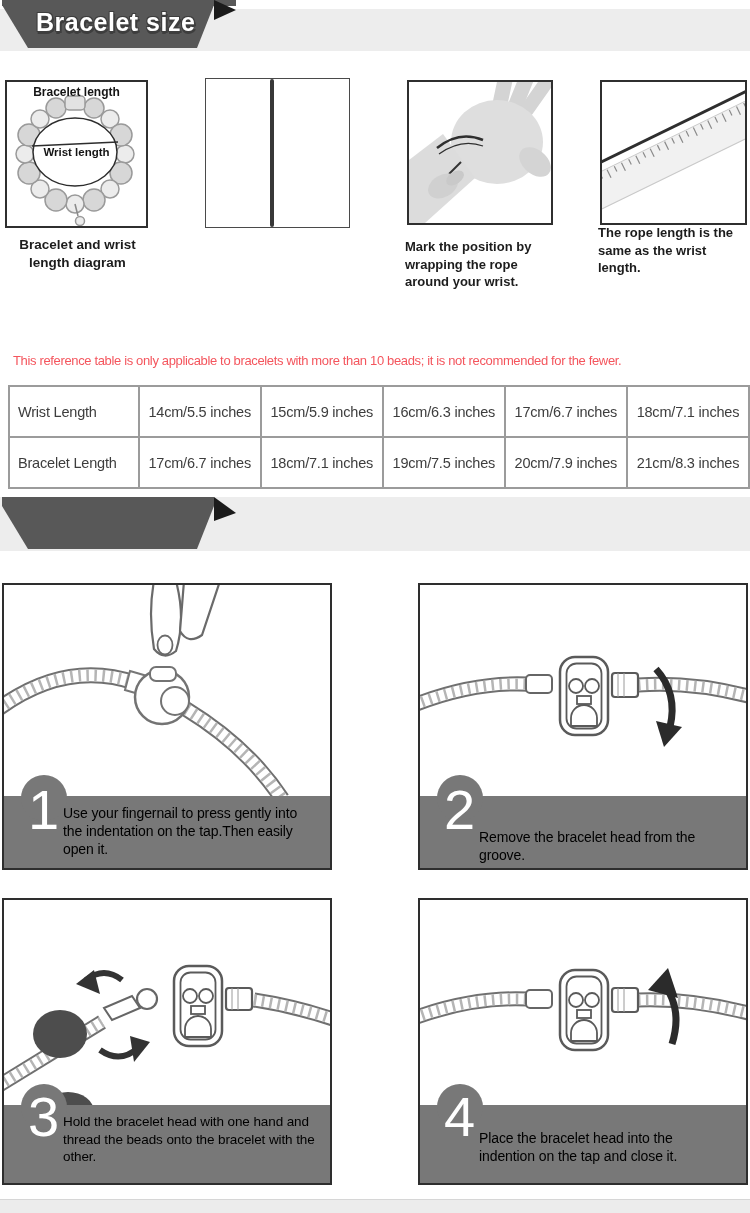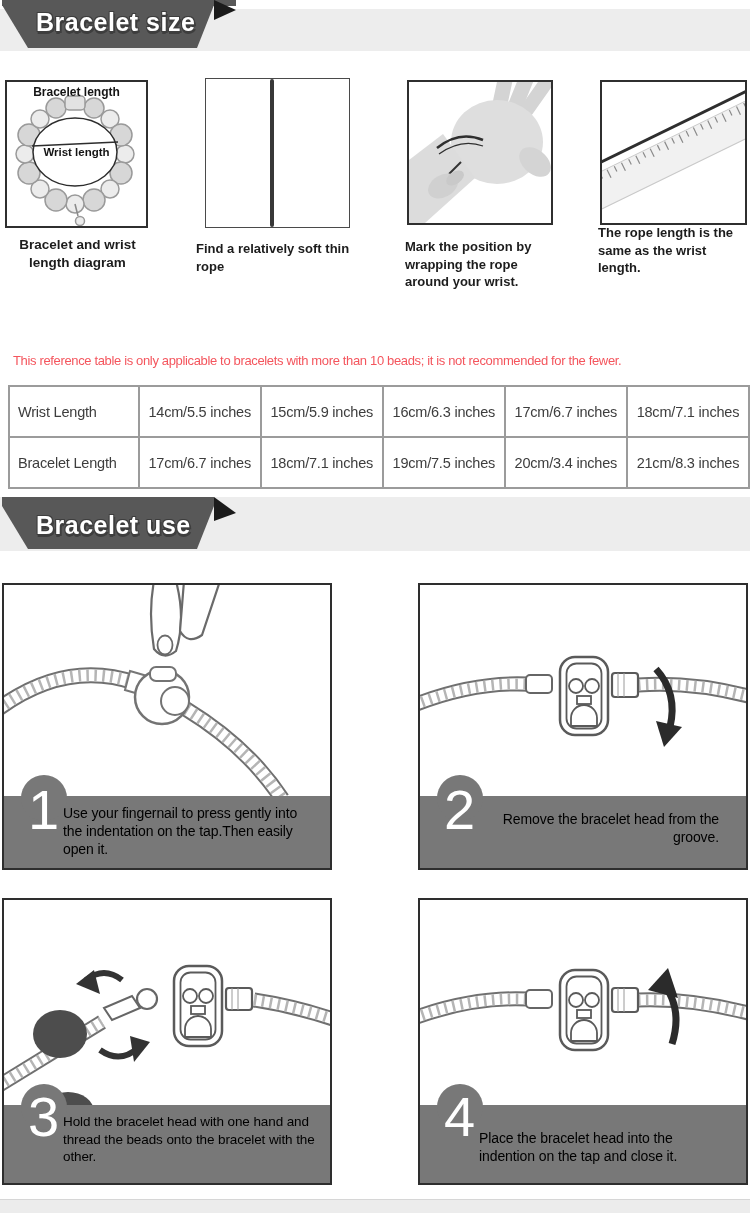--- a/index.html
+++ b/index.html
@@ -76,21 +76,20 @@
       <path d="M25,64 L111,60" stroke="#2d2d2d" stroke-width="1.5"></path>
     </svg>
     <div class="mlabel" style="top:3px;font-size:12px;">Bracelet length</div>
     <div class="mlabel" style="top:64px;font-size:11.5px;">Wrist length</div>
   </div>
   <div class="mcap" style="left:10px;top:236px;width:135px;text-align:center;font-size:13.5px;">Bracelet and wrist length diagram</div>
 
   <div class="mbox" style="left:205px;top:78px;width:145px;height:150px;border-width:1.5px;border-color:#4a4a4a;">
     <div class="ropeline" style="left:64px;"></div>
   </div>
-  <div class="mcap" style="left:196px;top:240px;width:175px;">Find a relatively soft thin rope</div>
 
   <div class="mbox" style="left:407px;top:80px;width:146px;height:145px;">
     <svg width="142" height="141" viewBox="0 0 142 141">
       <rect x="86" y="-12" width="15" height="46" rx="7" fill="#d4d4d4" transform="rotate(12 93 10)"></rect>
       <rect x="104" y="-14" width="15" height="50" rx="7" fill="#d4d4d4" transform="rotate(22 111 11)"></rect>
       <rect x="120" y="-8" width="14" height="46" rx="7" fill="#d4d4d4" transform="rotate(35 127 15)"></rect>
       <ellipse cx="88" cy="60" rx="46" ry="42" fill="#dedede"></ellipse>
       <ellipse cx="126" cy="80" rx="18" ry="12" fill="#d4d4d4" transform="rotate(40 126 80)"></ellipse>
       <polygon points="0,78 34,52 66,96 16,141 0,141" fill="#dcdcdc"></polygon>
       <path d="M28,66 Q50,48 74,58" stroke="#2f2f2f" stroke-width="2.5" fill="none"></path>
@@ -123,33 +122,32 @@
       <td class="c">15cm/5.9 inches</td>
       <td class="c">16cm/6.3 inches</td>
       <td class="c">17cm/6.7 inches</td>
       <td class="c">18cm/7.1 inches</td>
     </tr>
     <tr>
       <td class="h">Bracelet Length</td>
       <td class="c">17cm/6.7 inches</td>
       <td class="c">18cm/7.1 inches</td>
       <td class="c">19cm/7.5 inches</td>
-      <td class="c">20cm/3.4 inches</td>
+      <td class="c">20cm/7.9 inches</td>
       <td class="c">21cm/8.3 inches</td>
     </tr>
   </tbody>
     </table>
 
   <div class="banner" style="top:497px;">
     <svg width="260" height="58" viewBox="0 0 260 58">
       <rect x="2" y="0" width="212" height="9" fill="#585858"></rect>
       <polygon points="214,0 236,16 214,24" fill="#1b1b1b"></polygon>
       <polygon points="2,9 214,9 197,52 28,52" fill="#585858"></polygon>
     </svg>
-    <div class="banner-label" style="top:14px;">Bracelet use</div>
   </div>
 
   <div class="upanel" style="left:2px;top:583px;">
     <svg class="art" width="326" height="211" viewBox="0 0 326 211">
       <path d="M-6,124 Q62,74 132,98" fill="none" stroke="#707070" stroke-width="16"></path>
       <path d="M-6,124 Q62,74 132,98" fill="none" stroke="#ffffff" stroke-width="12"></path>
       <path d="M-6,124 Q62,74 132,98" fill="none" stroke="#b5b5b5" stroke-width="12" stroke-dasharray="2.5 5.5"></path>
       <path d="M182,124 Q244,162 278,214" fill="none" stroke="#707070" stroke-width="16"></path>
       <path d="M182,124 Q244,162 278,214" fill="none" stroke="#ffffff" stroke-width="12"></path>
       <path d="M182,124 Q244,162 278,214" fill="none" stroke="#b5b5b5" stroke-width="12" stroke-dasharray="2.5 5.5"></path>
@@ -186,21 +184,21 @@
         <path d="M11,69 v-8 a13,13 0 0 1 26,0 v8 z" fill="none" stroke="#5a5a5a" stroke-width="1.8"></path>
       </g>
       <rect x="192" y="88" width="26" height="24" rx="3" fill="#fff" stroke="#5a5a5a" stroke-width="2.2"></rect>
       <path d="M198,88 v24 M204,88 v24" stroke="#9a9a9a" stroke-width="1"></path>
       <path d="M236,84 Q258,108 250,142" stroke="#2b2b2b" stroke-width="7" fill="none"></path>
       <polygon points="236,136 262,142 244,162" fill="#2b2b2b"></polygon>
     </svg>
     <div class="band" style="height:72px;">
       <div class="bump"></div>
       <div class="num">2</div>
-      <div class="btext" style="width:240px;padding-top:14px;text-align:right;">Remove the bracelet head from the groove.</div>
+      <div class="btext" style="width:240px;padding-top:32px;">Remove the bracelet head from the groove.</div>
     </div>
   </div>
 
   <div class="upanel" style="left:2px;top:898px;">
     <svg class="art" width="326" height="205" viewBox="0 0 326 205">
       <path d="M-6,186 L98,122" fill="none" stroke="#707070" stroke-width="15"></path>
       <path d="M-6,186 L98,122" fill="none" stroke="#ffffff" stroke-width="11"></path>
       <path d="M-6,186 L98,122" fill="none" stroke="#b5b5b5" stroke-width="11" stroke-dasharray="2.5 5.5"></path>
       <ellipse cx="56" cy="134" rx="27" ry="24" fill="#4d4d4d"></ellipse>
       <path d="M100,108 L128,96 L136,108 L108,120 Z" fill="#fff" stroke="#666" stroke-width="2"></path>

